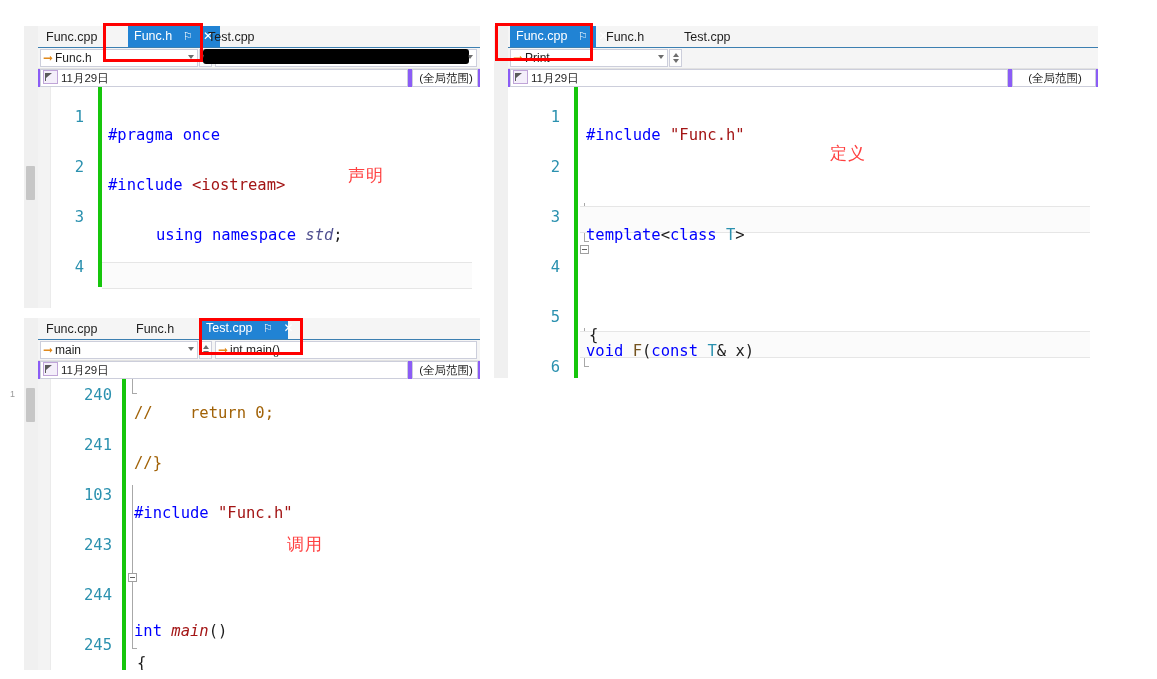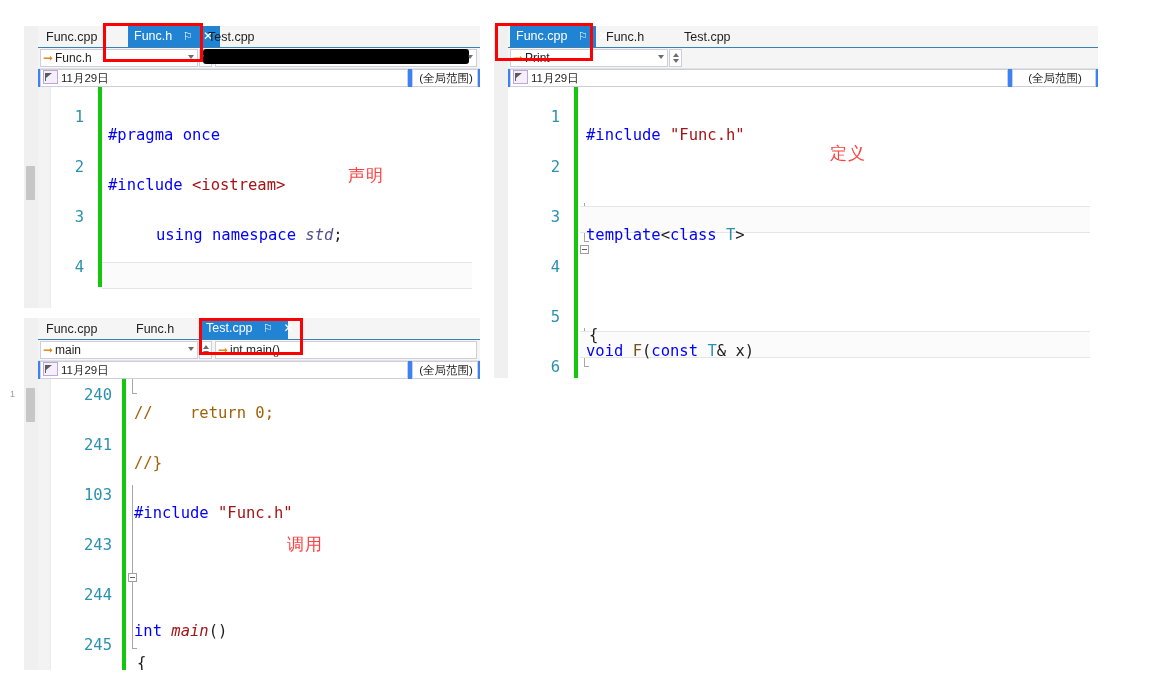--- a/index.html
+++ b/index.html
@@ -122,21 +122,21 @@
     border-left: 3px solid transparent;
     border-right: 3px solid transparent;
   }
   .spinner i.up   { top: 3px;  border-bottom: 4px solid #6d6d6d; }
   .spinner i.down { bottom: 3px; border-top: 4px solid #6d6d6d; }
 
   
   .scopebar {
     position: relative;
     height: 19px;
-    background: #3b82f6;
+    background: #8b5cf6;
     border-bottom: 1px solid #ec4899;
   }
   .scope-box {
     position: absolute;
     top: 0;
     height: 18px;
     line-height: 17px;
     background: #ffffff;
     border: 1px solid #cccedb;
     box-sizing: border-box;

